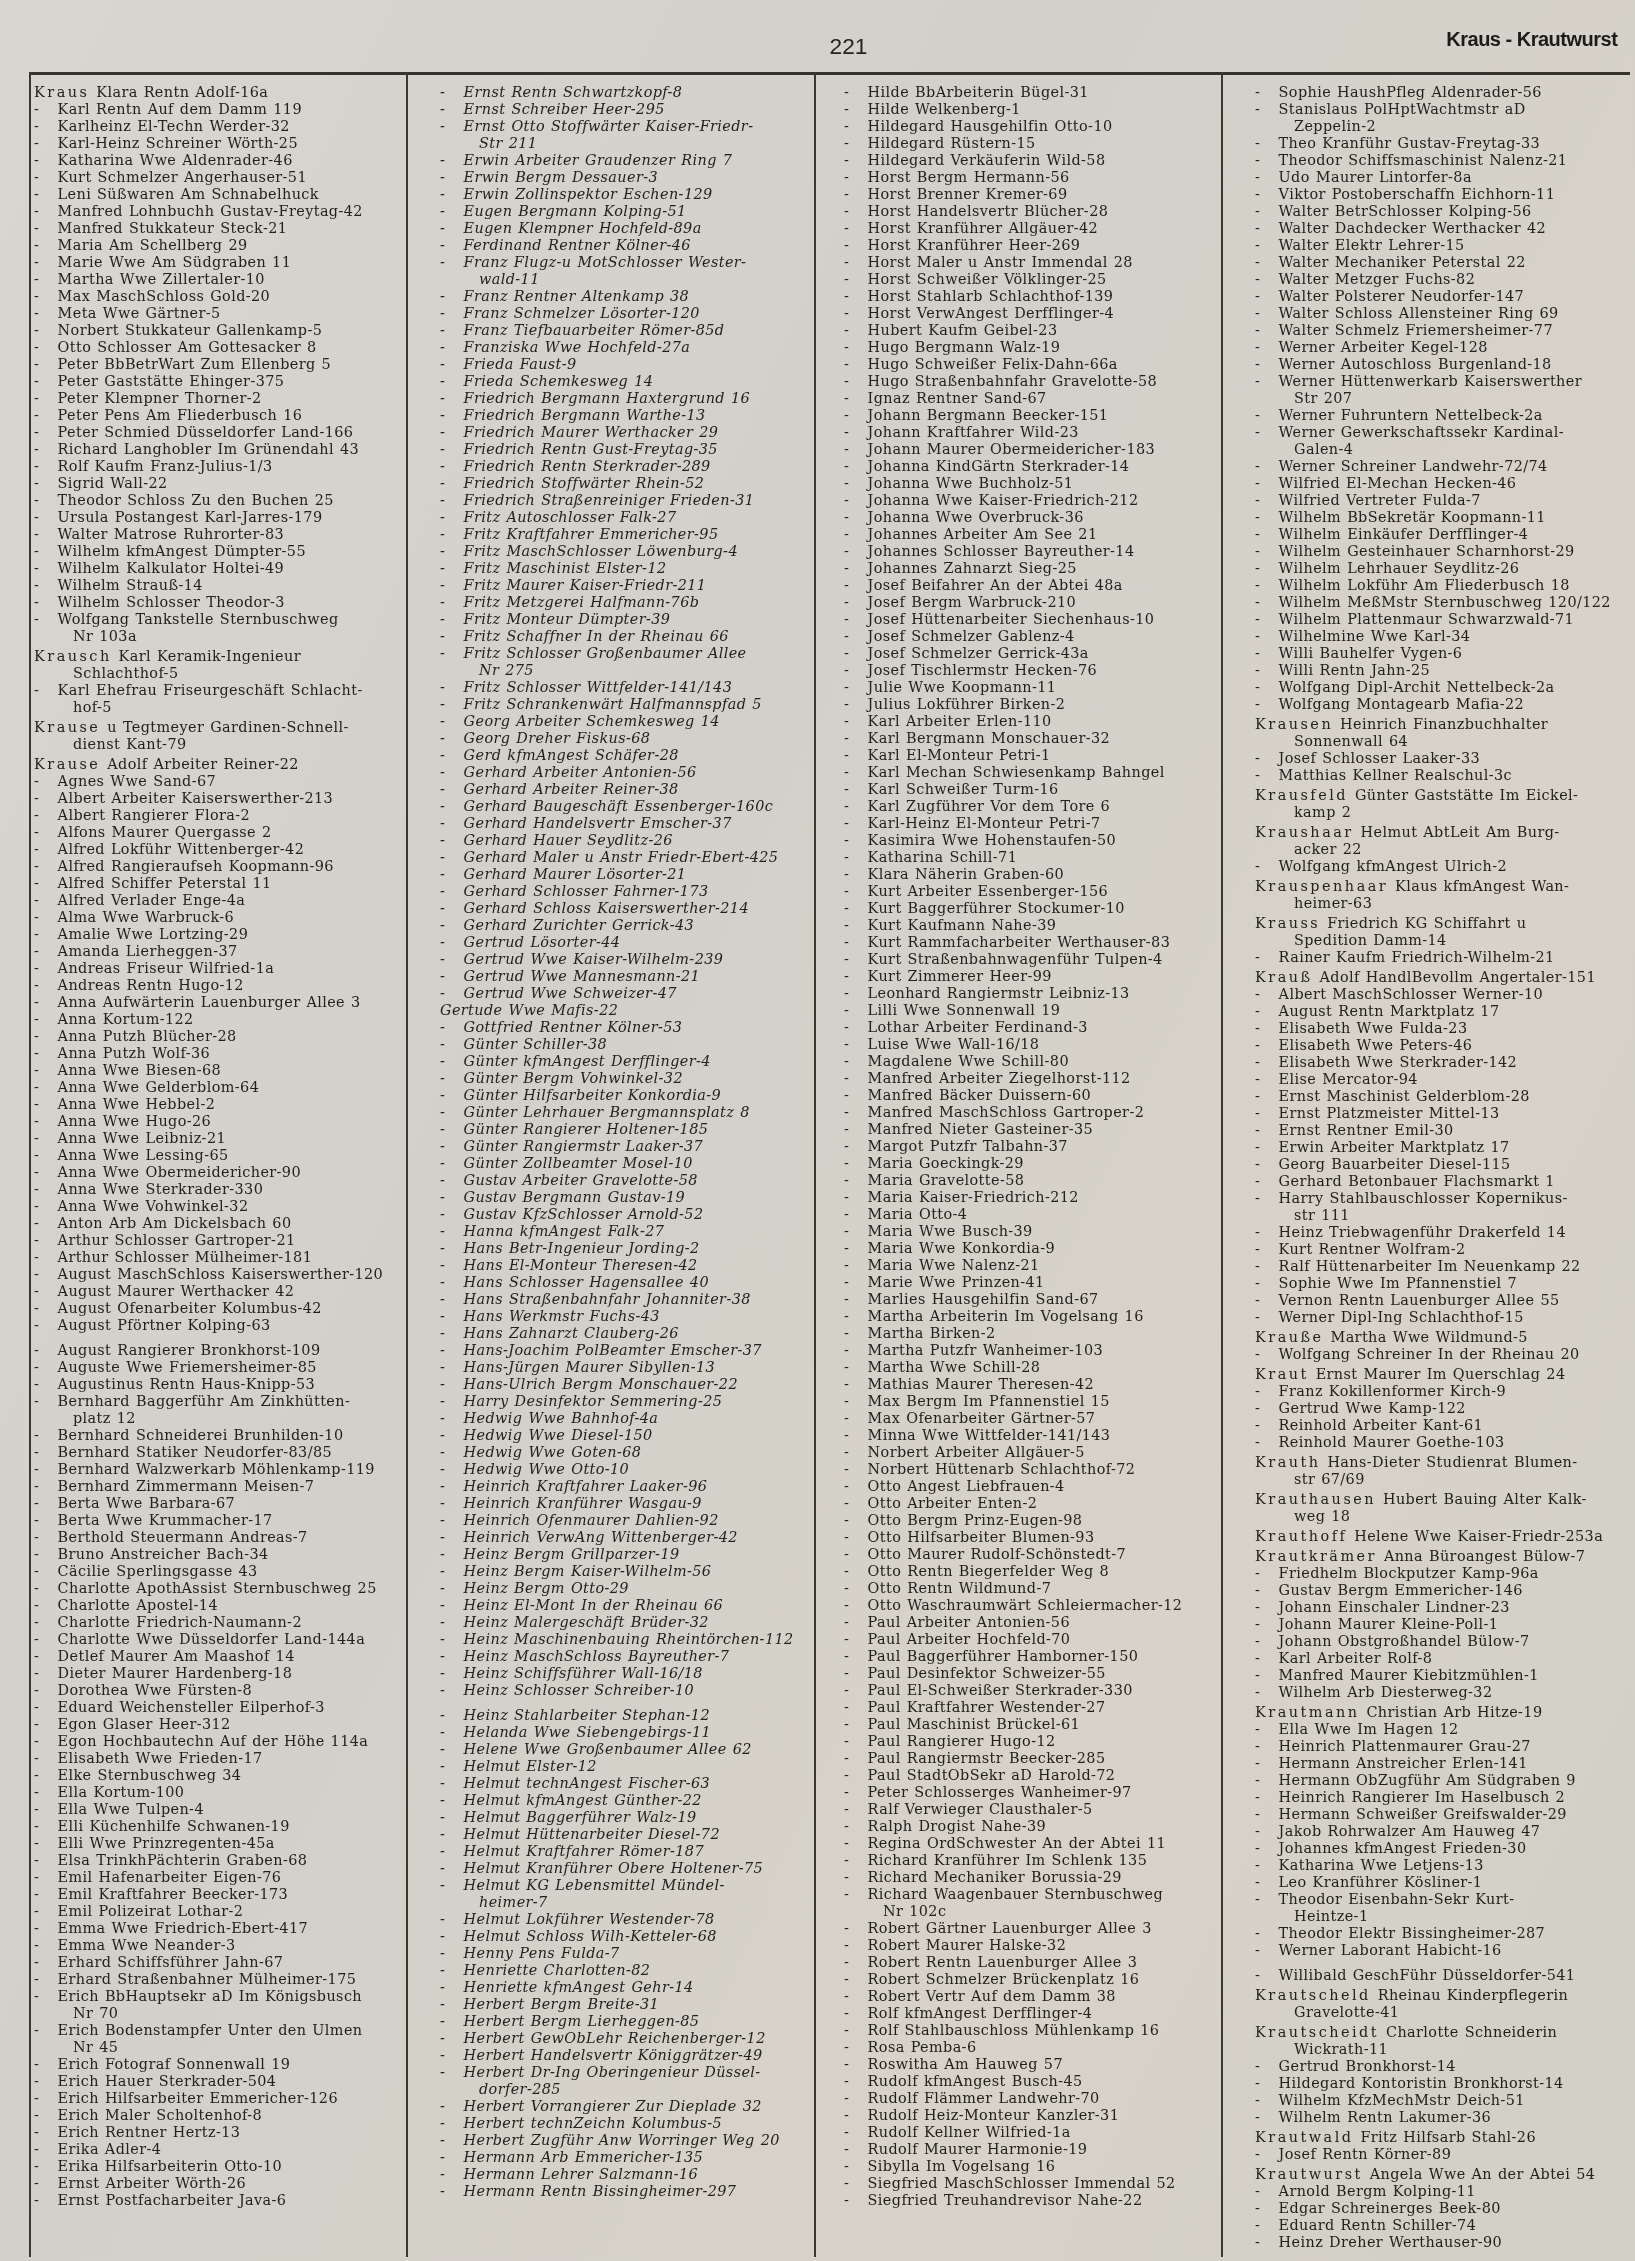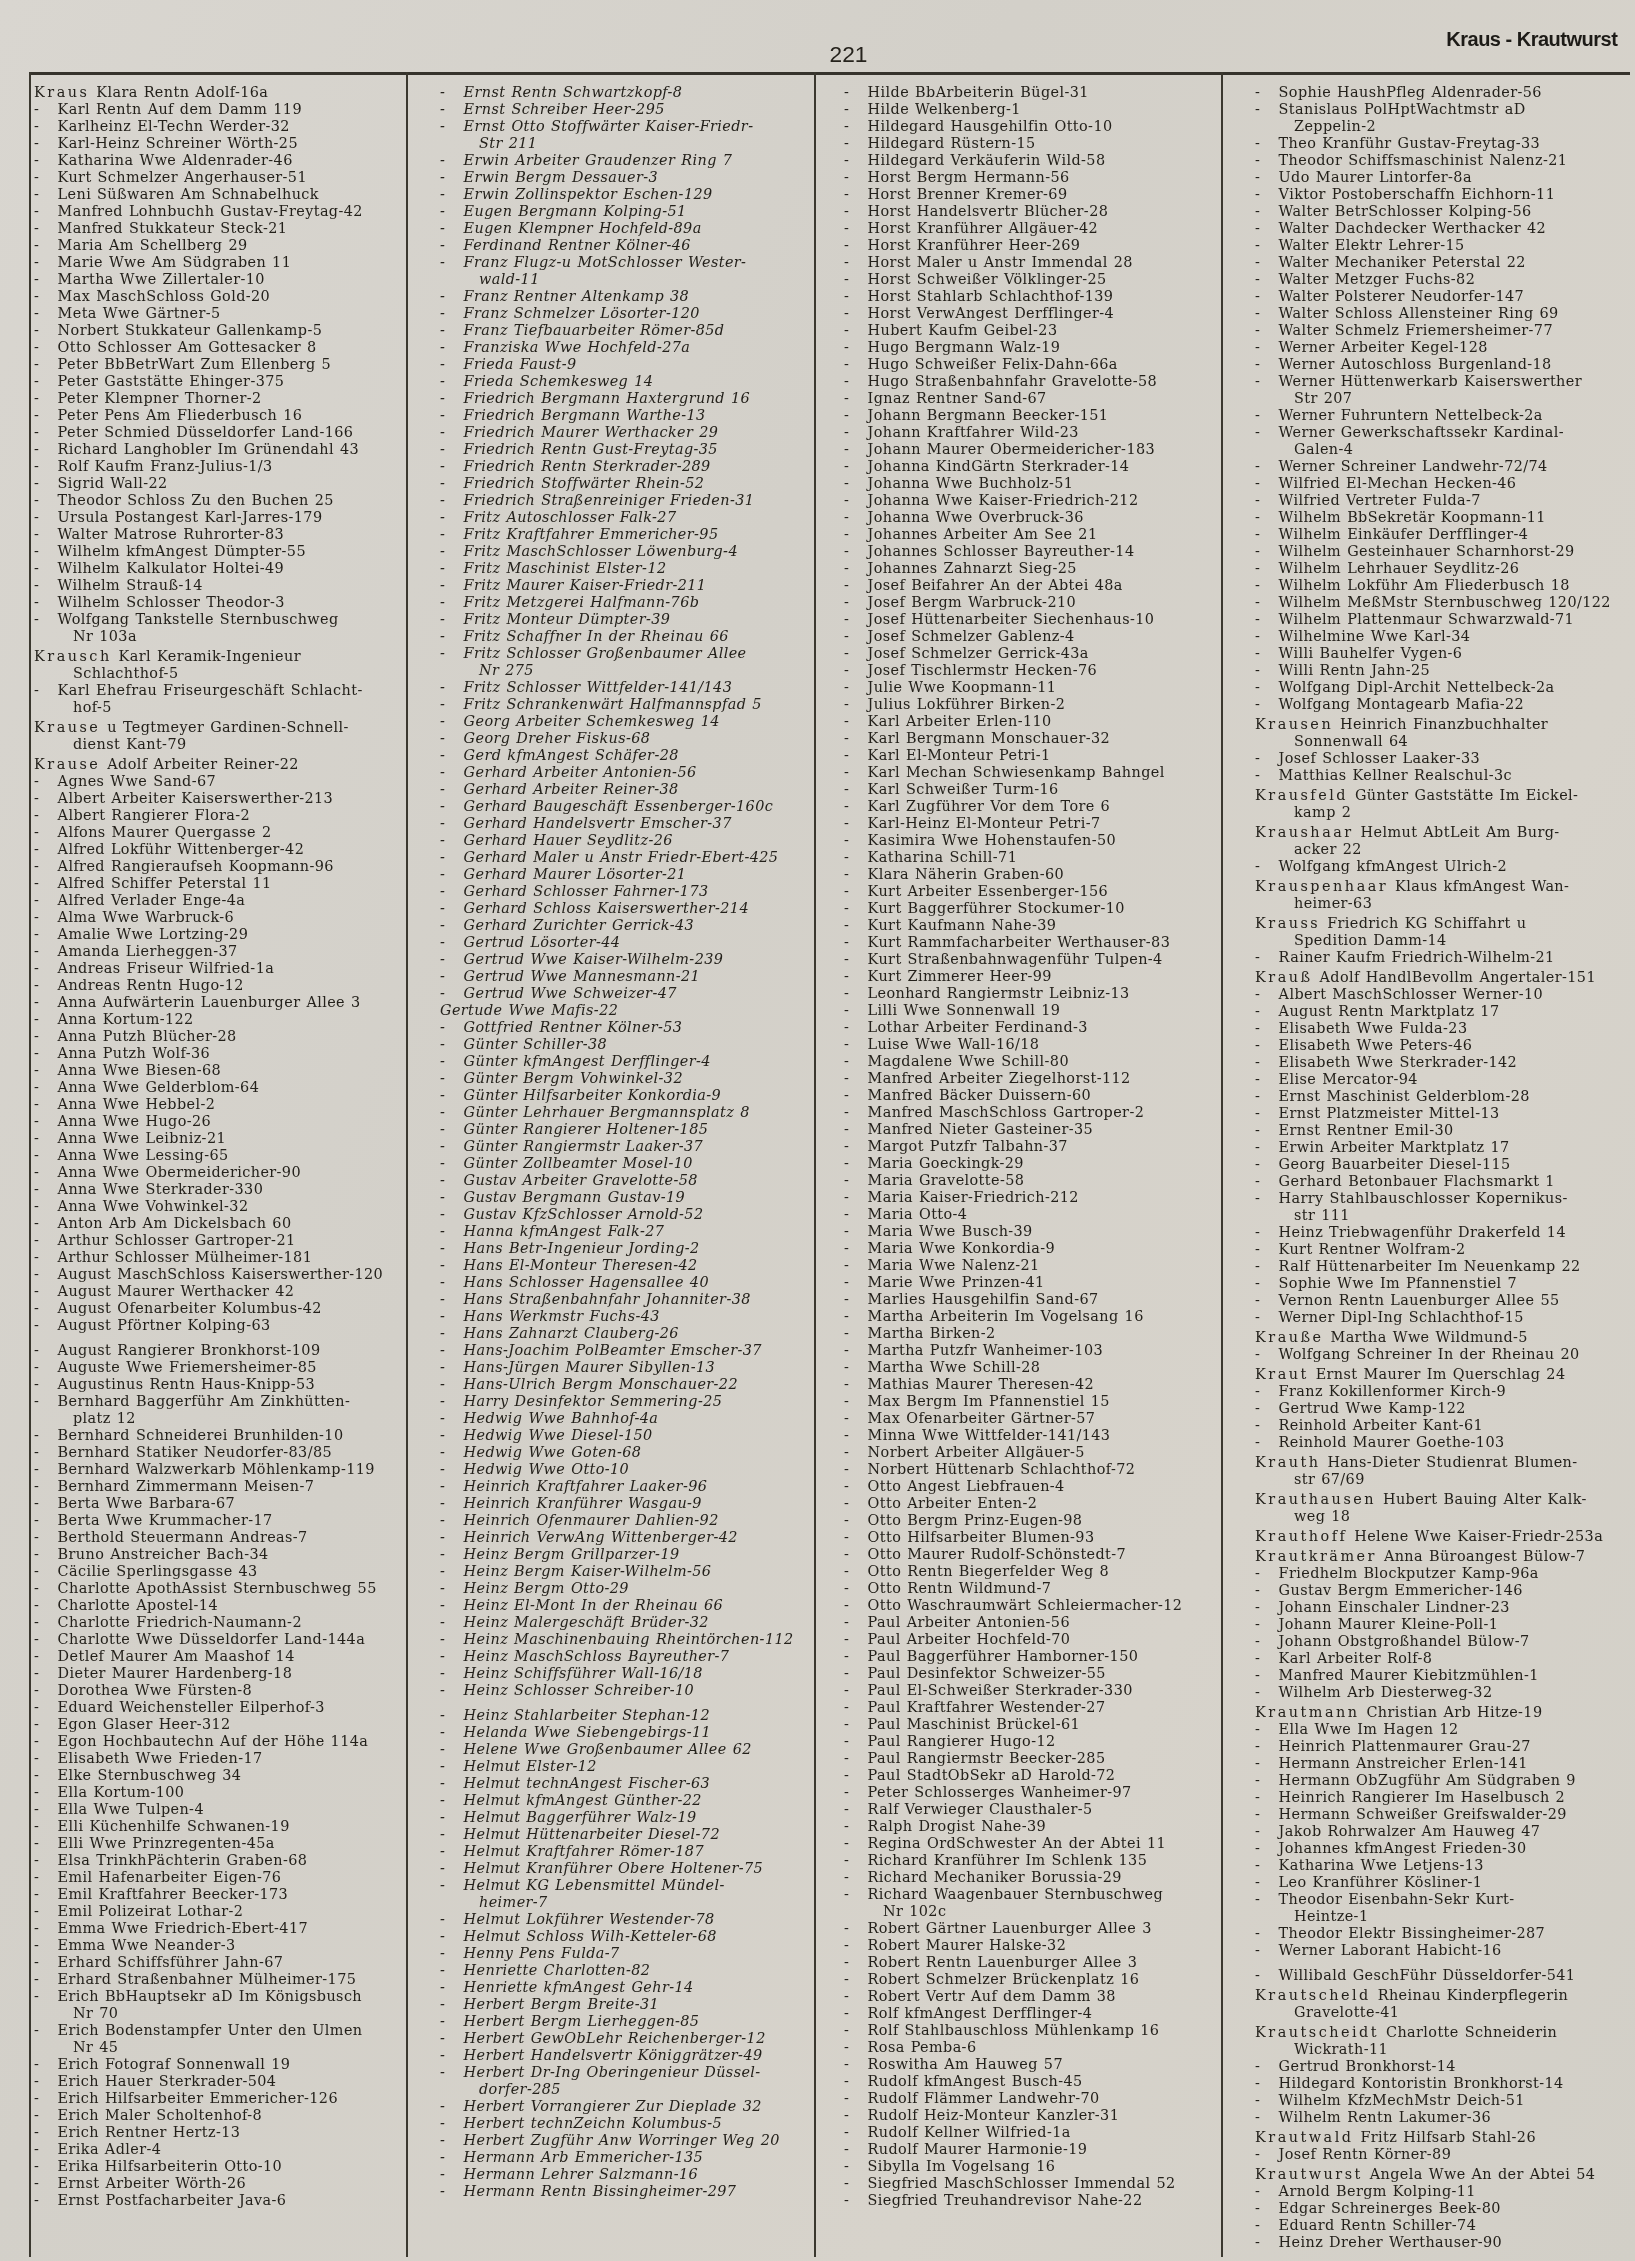--- a/index.html
+++ b/index.html
@@ -8,21 +8,21 @@
     background:linear-gradient(115deg,#d9d6d0 0%,#d3d0c9 38%,#d7d3cb 72%,#d2cfc7 100%);
     font-family:"DejaVu Serif","Liberation Serif",serif;
     color:#24211b;
   }
   .running-head{
     position:absolute;top:27.6px;right:17.7px;
     font-family:"Liberation Sans",sans-serif;font-weight:bold;
     font-size:20px;color:#1d1b17;letter-spacing:-0.5px;
   }
   .page-number{
-    position:absolute;top:41px;left:814px;width:69px;text-align:center;
+    position:absolute;top:33px;left:814px;width:69px;text-align:center;
     font-family:"Liberation Sans",sans-serif;font-size:22.7px;color:#26231d;
   }
   .rule-top{position:absolute;left:29.6px;width:1600px;top:72px;height:3px;background:#36332c;}
   .vrule{position:absolute;top:72px;height:2185px;width:2px;background:#3b382f;z-index:3;}
   .vrule.v0{left:28.6px;}
   .vrule.v1{left:406px;}
   .vrule.v2{left:814px;}
   .vrule.v3{left:1221px;}
   .col{
     position:absolute;top:84px;white-space:nowrap;z-index:2;
@@ -133,21 +133,21 @@
       <div class="ln c">platz 12</div>
       <div class="ln d"><span class="dash">-</span><span>Bernhard Schneiderei Brunhilden-10</span></div>
       <div class="ln d"><span class="dash">-</span><span>Bernhard Statiker Neudorfer-83/85</span></div>
       <div class="ln d"><span class="dash">-</span><span>Bernhard Walzwerkarb Möhlenkamp-119</span></div>
       <div class="ln d"><span class="dash">-</span><span>Bernhard Zimmermann Meisen-7</span></div>
       <div class="ln d"><span class="dash">-</span><span>Berta Wwe Barbara-67</span></div>
       <div class="ln d"><span class="dash">-</span><span>Berta Wwe Krummacher-17</span></div>
       <div class="ln d"><span class="dash">-</span><span>Berthold Steuermann Andreas-7</span></div>
       <div class="ln d"><span class="dash">-</span><span>Bruno Anstreicher Bach-34</span></div>
       <div class="ln d"><span class="dash">-</span><span>Cäcilie Sperlingsgasse 43</span></div>
-      <div class="ln d"><span class="dash">-</span><span>Charlotte ApothAssist Sternbuschweg 55</span></div>
+      <div class="ln d"><span class="dash">-</span><span>Charlotte ApothAssist Sternbuschweg 25</span></div>
       <div class="ln d"><span class="dash">-</span><span>Charlotte Apostel-14</span></div>
       <div class="ln d"><span class="dash">-</span><span>Charlotte Friedrich-Naumann-2</span></div>
       <div class="ln d"><span class="dash">-</span><span>Charlotte Wwe Düsseldorfer Land-144a</span></div>
       <div class="ln d"><span class="dash">-</span><span>Detlef Maurer Am Maashof 14</span></div>
       <div class="ln d"><span class="dash">-</span><span>Dieter Maurer Hardenberg-18</span></div>
       <div class="ln d"><span class="dash">-</span><span>Dorothea Wwe Fürsten-8</span></div>
       <div class="ln d"><span class="dash">-</span><span>Eduard Weichensteller Eilperhof-3</span></div>
       <div class="ln d"><span class="dash">-</span><span>Egon Glaser Heer-312</span></div>
       <div class="ln d"><span class="dash">-</span><span>Egon Hochbautechn Auf der Höhe 114a</span></div>
       <div class="ln d"><span class="dash">-</span><span>Elisabeth Wwe Frieden-17</span></div>

